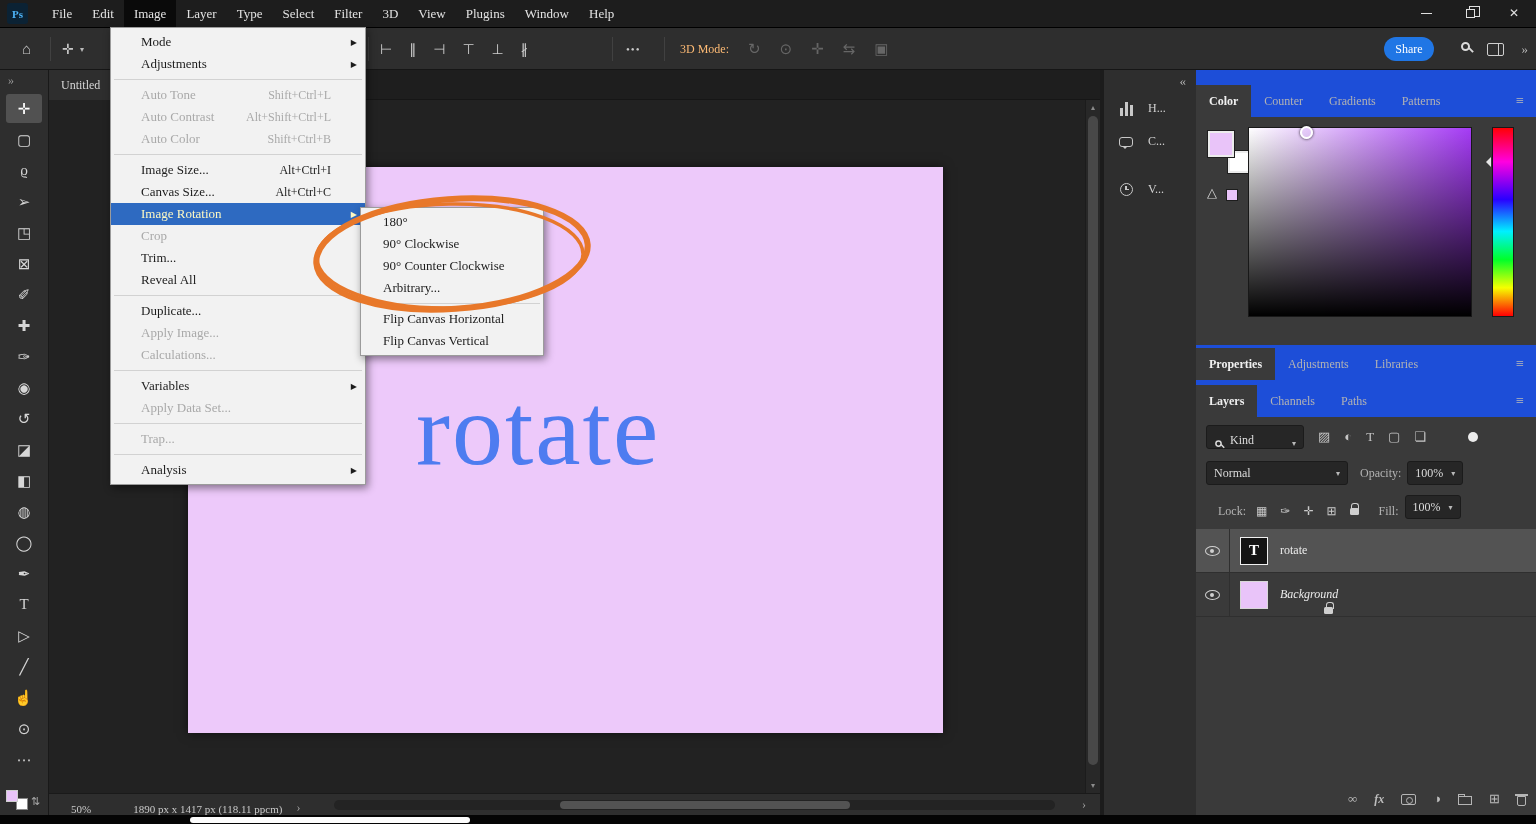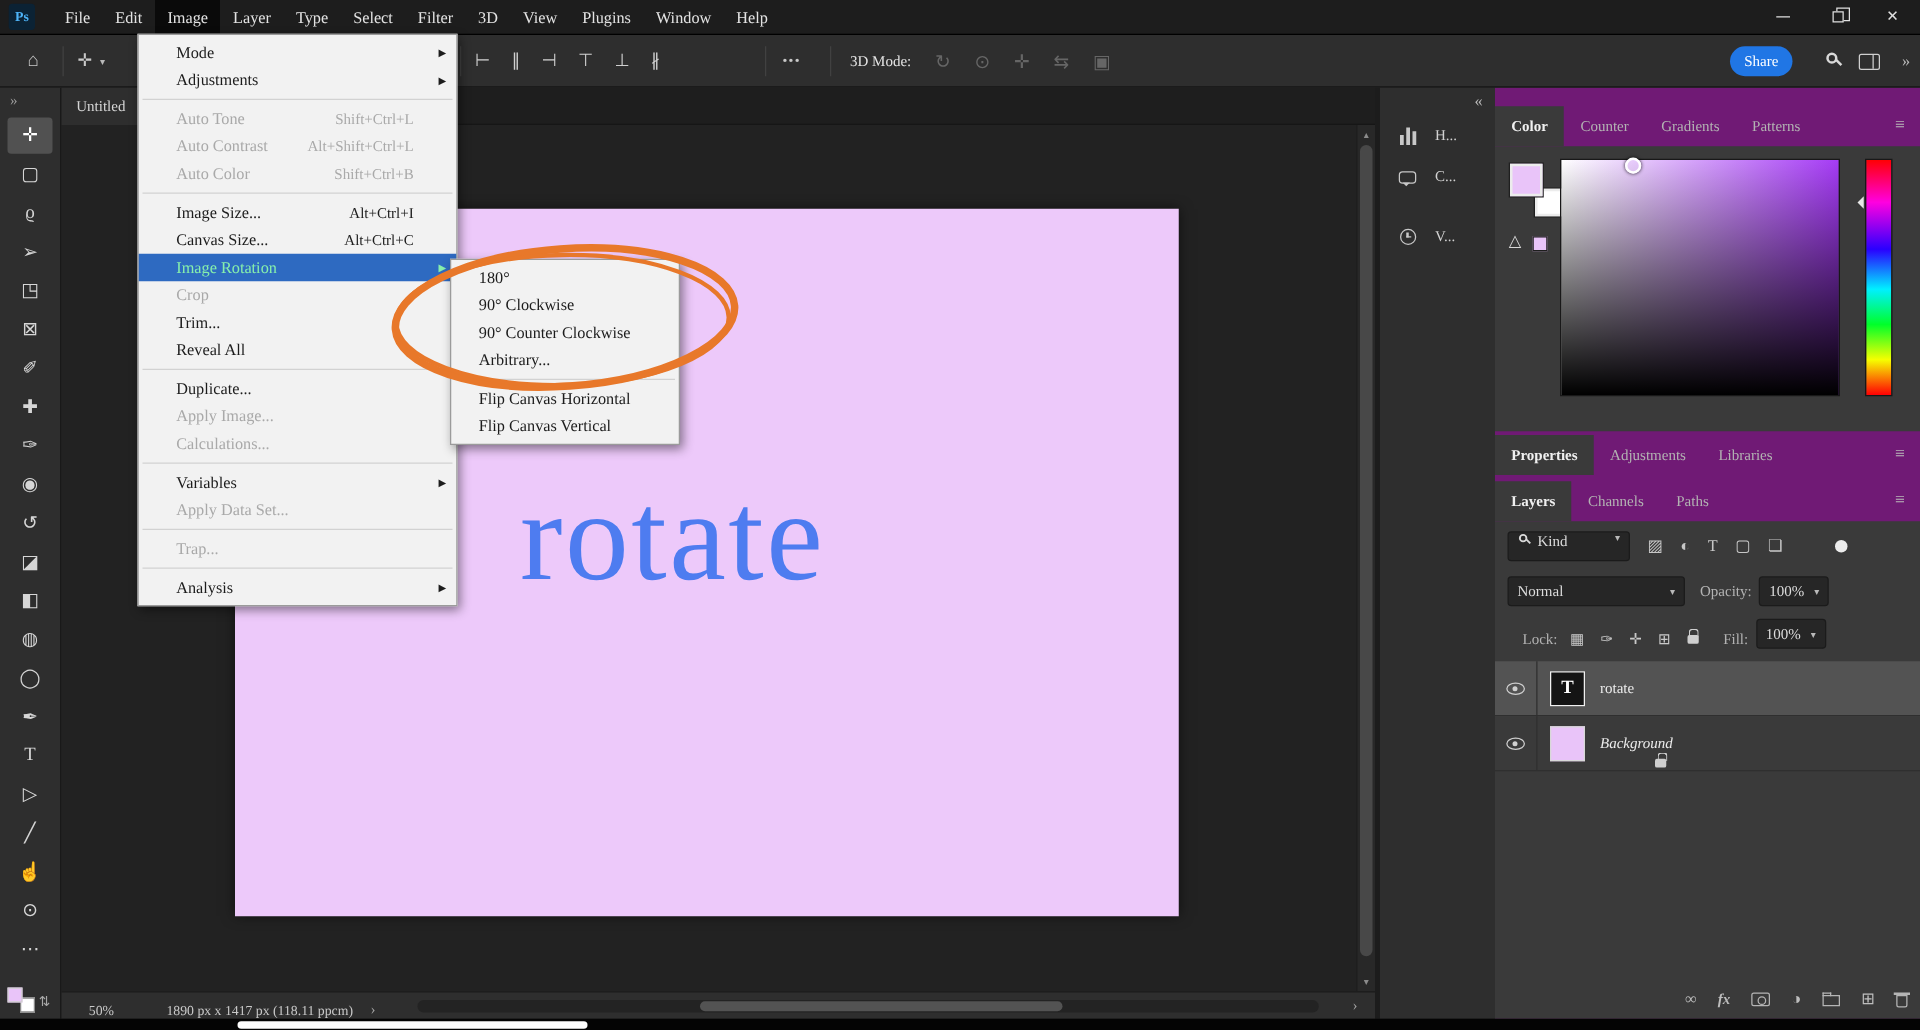--- a/index.html
+++ b/index.html
@@ -23,21 +23,21 @@
 .wc-restore i::before{content:'';position:absolute;left:2px;top:-4px;width:9px;height:9px;border:1px solid #e0e0e0;z-index:-1}
 
 
 .options{position:absolute;left:0;top:28px;width:100%;height:42px;background:#2e2e2e;
  border-bottom:1px solid #161616;z-index:5}
 .ob{position:absolute;top:0;height:42px;display:flex;align-items:center;color:#c9c9c9}
 .ob-sep{position:absolute;top:9px;width:1px;height:24px;background:#414141}
 .align-icons,.threed-icons{position:absolute;top:0;height:42px;display:flex;align-items:center}
 .align-icons{left:380px;gap:17px;font-size:14px;color:#cfcfcf}
 .threed-icons{left:748px;gap:19px;font-size:15px;color:#666}
-.ob-label{position:absolute;top:0;height:42px;display:flex;align-items:center;color:#e5e5e5;font-size:12px}
+.ob-label{position:absolute;top:0;height:42px;display:flex;align-items:center;color:#fdba74;font-size:12px}
 .share-btn{position:absolute;right:102px;top:9px;width:50px;height:24px;border-radius:12px;
  background:var(--share_blue,#2076e5);color:#fff;font-size:12px;
  display:flex;align-items:center;justify-content:center}
 .mag{display:inline-block;width:9px;height:9px;border:2px solid #d9d9d9;border-radius:50%;position:relative}
 .mag::after{content:'';position:absolute;right:-4px;bottom:-4px;width:2px;height:6px;background:#d9d9d9;transform:rotate(-45deg)}
 .ob-search{position:absolute;right:66px;top:14px}
 .ob-panelicon{position:absolute;right:32px;top:15px;width:17px;height:13px;border:1px solid #cfcfcf;border-radius:2px}
 .ob-panelicon::after{content:'';position:absolute;right:4px;top:0;bottom:0;width:1px;background:#cfcfcf}
 .ob-more{position:absolute;right:8px;top:0;height:42px;display:flex;align-items:center;color:#bbb}
 .caret{font-size:8px;color:#b9b9b9}
@@ -88,21 +88,21 @@
 .icon-histogram{width:3px;height:14px;background:#c8c8c8;position:relative}
 .icon-histogram::before{content:'';position:absolute;left:-5px;bottom:0;width:3px;height:8px;background:#c8c8c8}
 .icon-histogram::after{content:'';position:absolute;left:5px;bottom:0;width:3px;height:11px;background:#c8c8c8}
 .icon-comment{width:14px;height:10px;border:1.5px solid #c8c8c8;border-radius:3px;position:relative}
 .icon-comment::after{content:'';position:absolute;bottom:-6px;left:2px;border:3px solid transparent;border-top-color:#c8c8c8}
 .icon-history{width:13px;height:13px;border:1.5px solid #c8c8c8;border-radius:50%;position:relative}
 .icon-history::before{content:'';position:absolute;left:4.5px;top:1.5px;width:1.5px;height:4px;background:#c8c8c8}
 .icon-history::after{content:'';position:absolute;left:4.5px;top:4.5px;width:4px;height:1.5px;background:#c8c8c8}
 
 
-.panel-col{position:absolute;left:1196px;top:70px;width:340px;height:745px;background:#701a75;z-index:3}
+.panel-col{position:absolute;left:1196px;top:70px;width:340px;height:745px;background:#1d4ed8;z-index:3}
 .ptabs{position:absolute;left:0;right:0;height:32px;display:flex;align-items:stretch}
 .ptab{padding:0 13px;display:flex;align-items:center;font-size:12px;color:#b3b3b3}
 .ptab.active{background:#3a3a3a;color:#f0f0f0;font-weight:bold}
 .ptab-menu{margin-left:auto;padding-right:12px;display:flex;align-items:center;color:#b9b9b9;font-size:14px}
 .color-tabs{top:15px}
 .color-body{position:absolute;left:0;right:0;top:47px;height:228px;background:#3a3a3a}
 .props-tabs{top:278px}
 .layers-tabs{top:315px}
 .layers-body{position:absolute;left:0;right:0;top:347px;bottom:0;background:#3a3a3a}
 
@@ -116,21 +116,21 @@
 .sat-square{position:absolute;left:52px;top:10px;width:224px;height:190px;border:1px solid #181818;
  background:linear-gradient(to top,#000,rgba(0,0,0,0)),linear-gradient(to right,#fff,var(--hue_purple,#a53bf5))}
 .sat-picker{position:absolute;left:104px;top:9px;width:13px;height:13px;border:2px solid #fff;
  border-radius:50%;box-shadow:0 0 3px rgba(0,0,0,.9)}
 .hue-strip{position:absolute;left:296px;top:10px;width:22px;height:190px;border:1px solid #181818;
  background:linear-gradient(to bottom,#ff0004,#ff00e0 18%,#2a00ff 38%,#00f0ff 55%,#00ff2a 70%,#f6ff00 85%,#ff0004)}
 .hue-marker{position:absolute;left:285px;top:40px;width:0;height:0;border:5px solid transparent;border-right-color:#e6e6e6}
 
 .kind-row{position:absolute;left:10px;top:8px;height:24px;display:flex;align-items:center}
 .kind-box{width:98px;height:24px;background:#262626;border:1px solid #1b1b1b;border-radius:3px;
- display:flex;align-items:flex-start;padding:0 7px;gap:7px;color:#dcdcdc;font-size:12px}
+ display:flex;align-items:flex-end;padding:0 7px;gap:7px;color:#dcdcdc;font-size:12px}
 .kind-box .caret{margin-left:auto}
 .filter-icons{position:absolute;left:122px;top:8px;height:24px;display:flex;align-items:center;gap:14px;color:#c6c6c6;font-size:13px}
 .filter-toggle{position:absolute;right:58px;top:15px;width:10px;height:10px;border-radius:50%;background:#ececec}
 .blend-row{position:absolute;left:10px;top:44px;right:28px;height:24px;display:flex;align-items:center}
 .selbox{height:24px;background:#262626;border:1px solid #1b1b1b;border-radius:3px;
  display:flex;align-items:center;padding:0 7px;color:#dcdcdc;font-size:12px}
 .blend-box{width:142px}
 .blend-box .caret,.valbox .caret{margin-left:auto}
 .plabel{color:#b3b3b3;font-size:12px}
 .op-label{margin-left:12px}
@@ -165,21 +165,21 @@
 .icon-trash::before{content:'';position:absolute;top:-3px;left:-3px;width:13px;height:1.5px;background:#b5b5b5}
 
 
 .dropdown{position:absolute;left:110px;top:27px;width:256px;background:#f2f2f2;border:1px solid #9b9b9b;
  box-shadow:2px 3px 8px rgba(0,0,0,.45);padding:3px 0;z-index:40;color:#1c1c1c}
 .mi{display:flex;align-items:center;height:22px;padding:0 8px 0 30px;font-size:13px}
 .mi-label{flex:0 0 auto}
 .mi-short{margin-left:auto;padding-right:14px;font-size:12px}
 .mi-arrow{width:12px;font-size:8px;text-align:right}
 .mi.dis{color:#a9a9a9}
-.mi.hl{background:var(--menu_highlight,#2e6ac1);color:#86efac}
+.mi.hl{background:var(--menu_highlight,#2e6ac1);color:#fef9c3}
 .mi.sep{margin-top:9px;position:relative}
 .mi.sep::before{content:'';position:absolute;left:3px;right:3px;top:-5px;height:1px;background:#d2d2d2}
 .submenu{position:absolute;left:360px;top:207px;width:184px;background:#f2f2f2;border:1px solid #9b9b9b;
  box-shadow:2px 3px 8px rgba(0,0,0,.45);padding:3px 0;z-index:45;color:#1c1c1c}
 .smi{display:flex;align-items:center;height:22px;padding:0 10px 0 22px;font-size:13px}
 .smi.sep{margin-top:9px;position:relative}
 .smi.sep::before{content:'';position:absolute;left:3px;right:3px;top:-5px;height:1px;background:#d2d2d2}
 
 
 .annotation{position:absolute;left:306px;top:192px;width:292px;height:130px;z-index:60;pointer-events:none}

